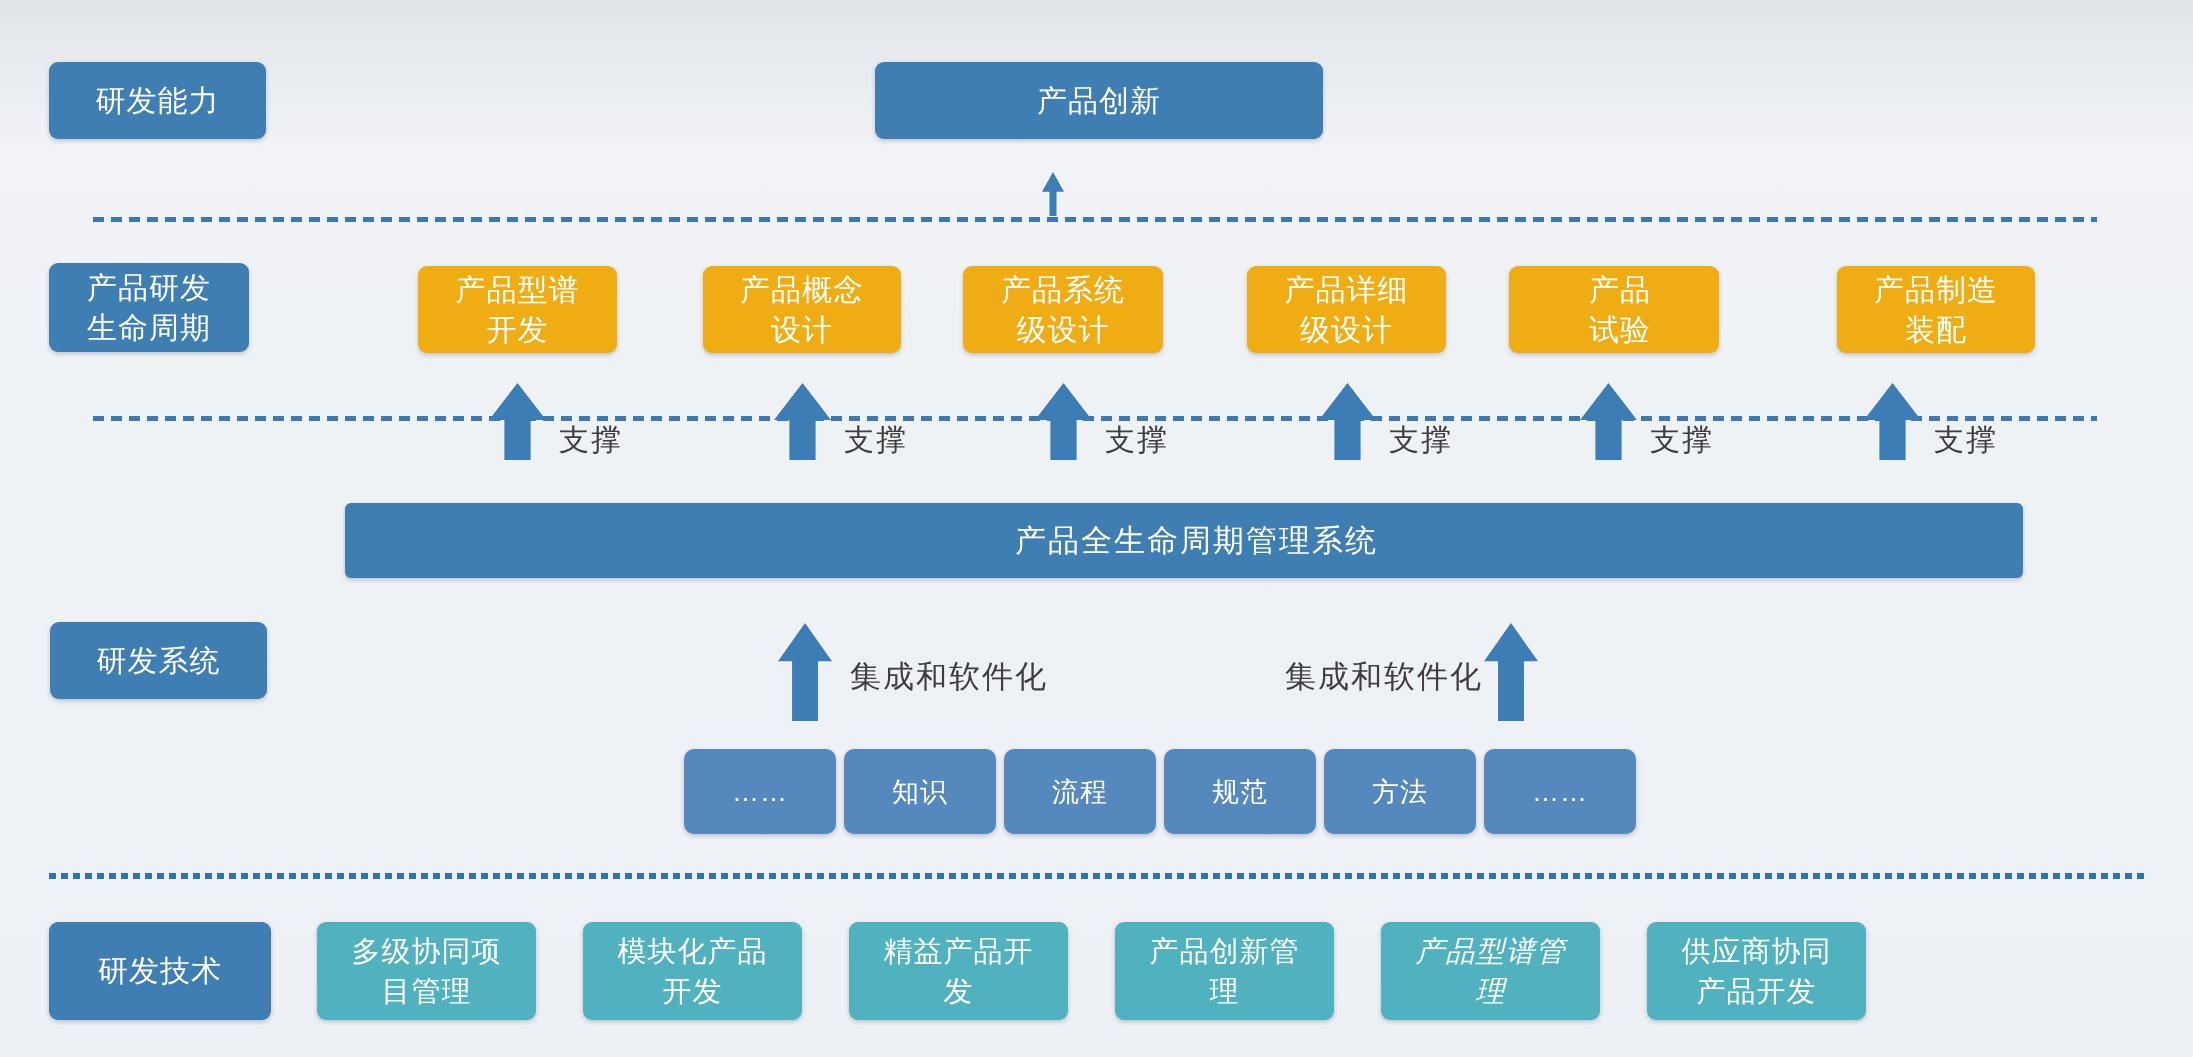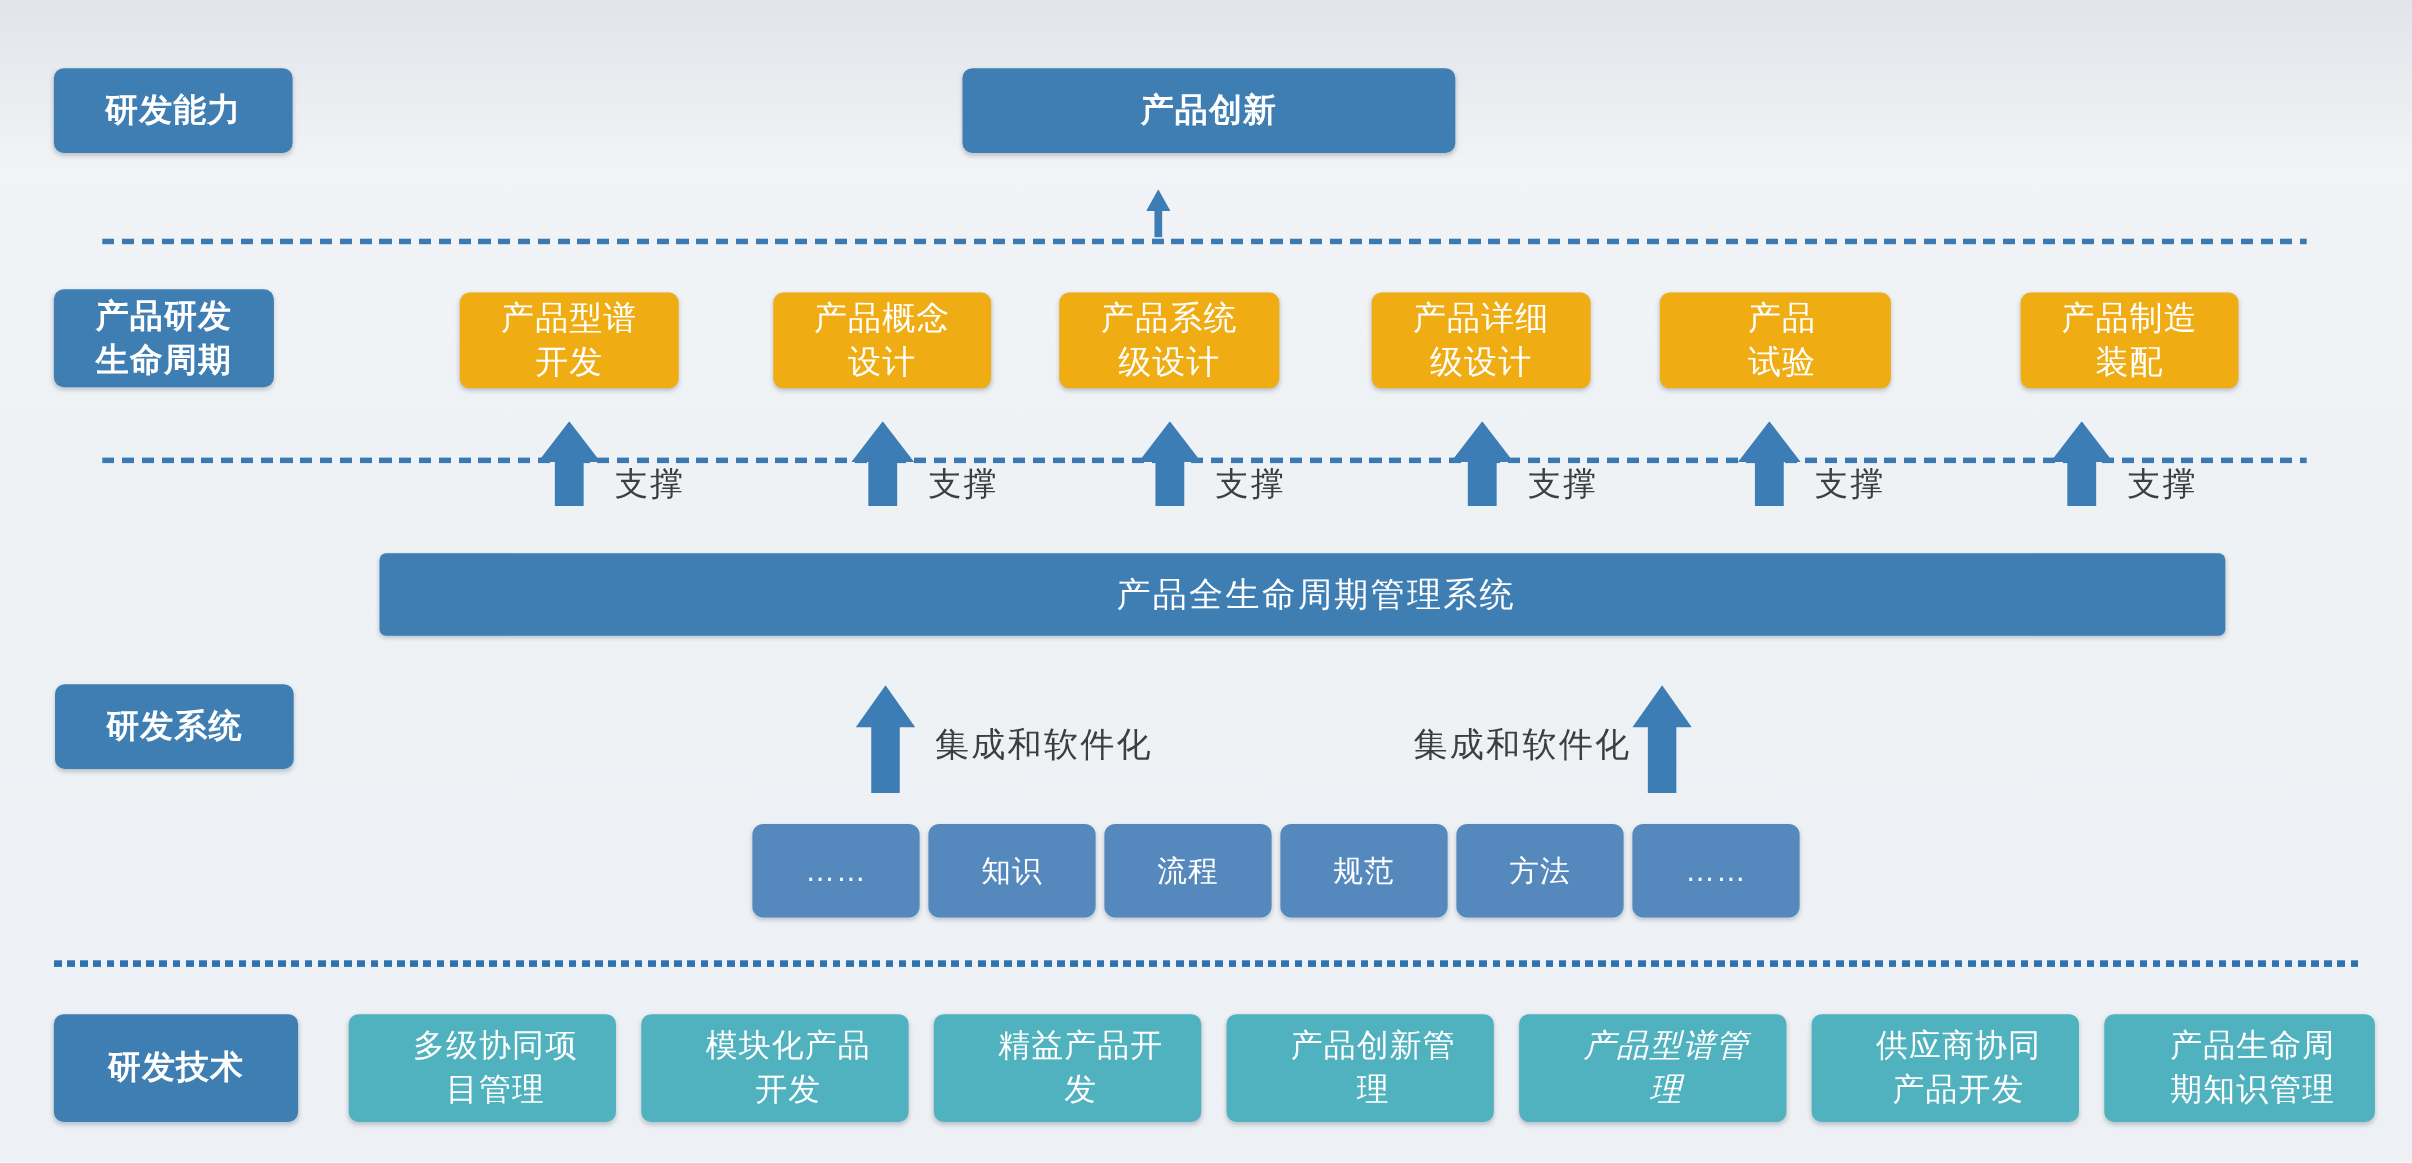--- a/index.html
+++ b/index.html
@@ -7,24 +7,24 @@
   #stage{
     position:relative;width:2193px;height:1057px;overflow:hidden;
     background:linear-gradient(180deg,#e1e5e9 0px,#f1f3f6 150px,#eff2f5 420px,#edf0f4 100%);
   }
   .box{
     position:absolute;display:flex;align-items:center;justify-content:center;
     color:#fff;text-align:center;white-space:pre-line;line-height:40px;
     border-radius:9px;box-shadow:0 2px 4px rgba(40,60,80,.25);
     font-size:30px;letter-spacing:1px;
   }
-  .steel{background:#3e7eb3;font-weight:bold;}
+  .steel{background:#3e7eb3;}
   .orange{background:#efac13;}
   .midblue{background:#5589bd;}
-  .teal{background:#4fb2be;padding-left:24px;}
+  .teal{background:#4fb2be;}
   .bar{
     position:absolute;display:flex;align-items:center;justify-content:center;
     background:#3e7eb3;color:#fff;font-size:31px;letter-spacing:2px;
     border-radius:6px;box-shadow:0 2px 4px rgba(40,60,80,.25);
   }
   .dashline{
     position:absolute;height:5px;z-index:1;
     background:repeating-linear-gradient(90deg,#3a79b1 0 11px,transparent 11px 18px);
   }
   .dotline{
@@ -111,16 +111,14 @@
   <div class="box teal" style="left:583px;top:922px;width:219px;height:98px;font-size:29px;">模块化产品
 开发</div>
   <div class="box teal" style="left:849px;top:922px;width:219px;height:98px;font-size:29px;">精益产品开
 发</div>
   <div class="box teal" style="left:1115px;top:922px;width:219px;height:98px;font-size:29px;">产品创新管
 理</div>
   <div class="box teal" style="left:1381px;top:922px;width:219px;height:98px;font-size:29px;font-style:italic;">产品型谱管
 理</div>
   <div class="box teal" style="left:1647px;top:922px;width:219px;height:98px;font-size:29px;">供应商协同
 产品开发</div>
-  <div class="box teal" style="left:1913px;top:922px;width:222px;height:98px;font-size:29px;">产品生命周
-期知识管理</div>
 
 </div>
 
 </body></html>

